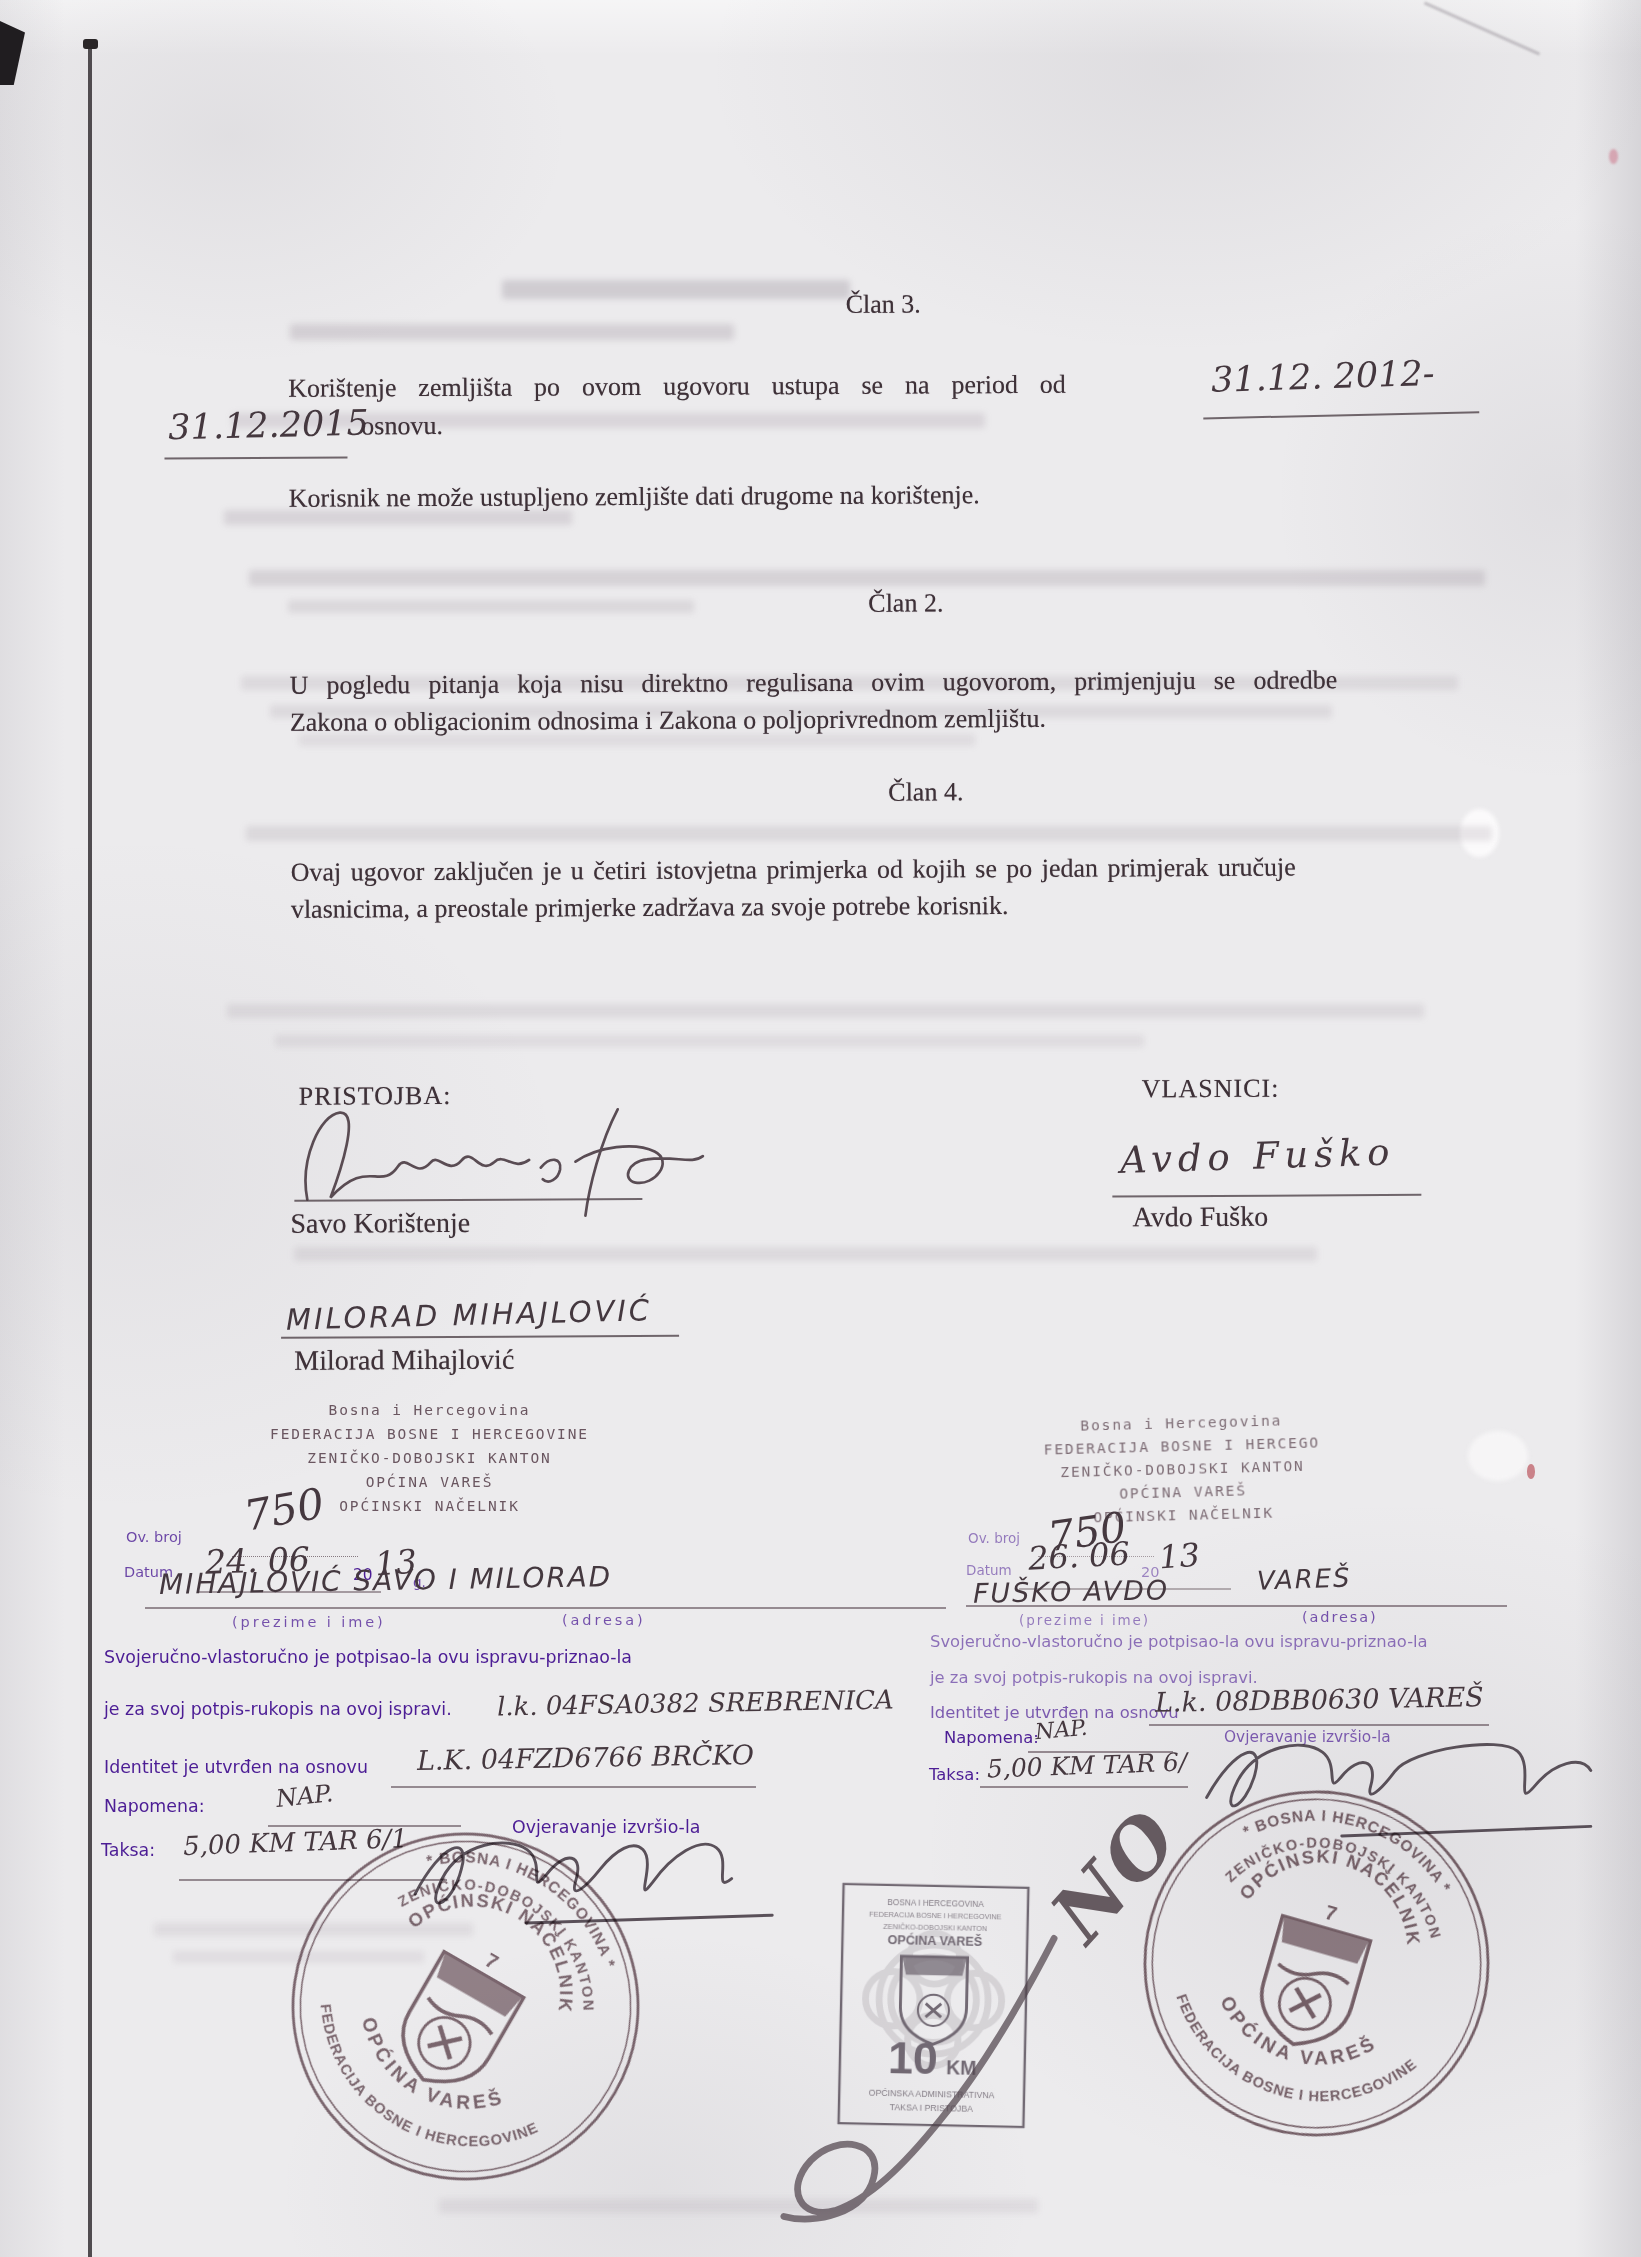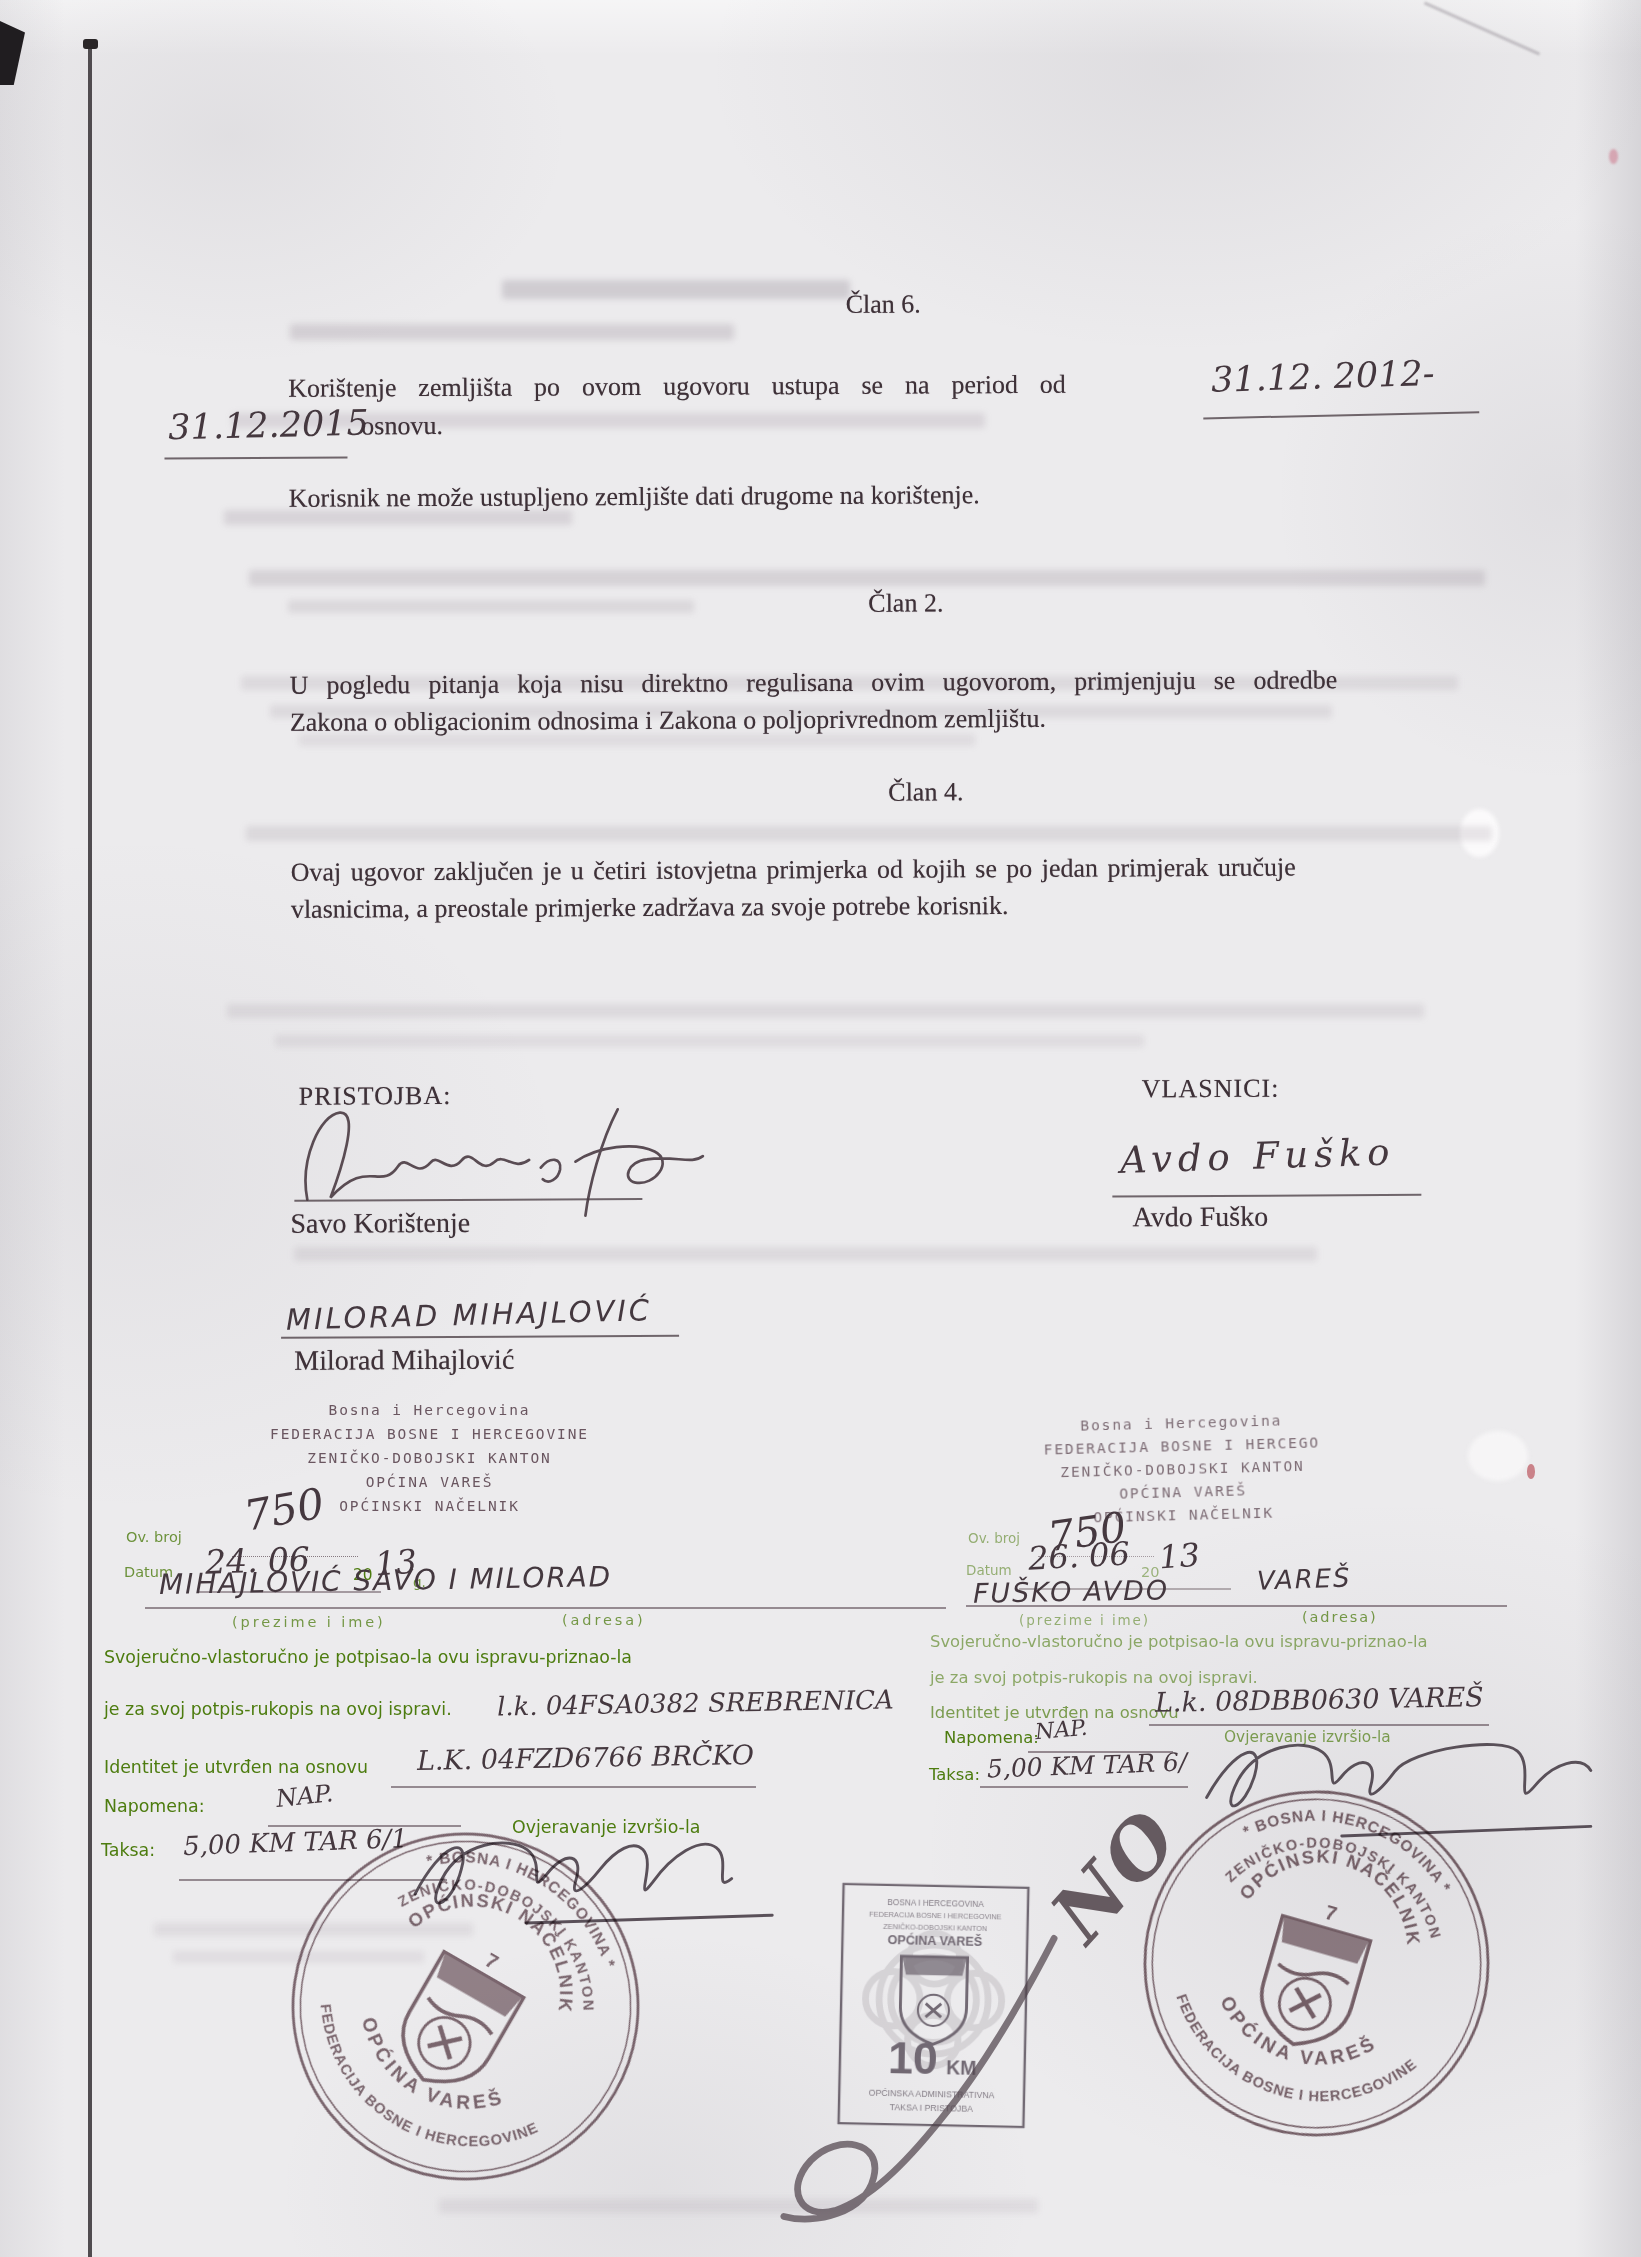--- a/index.html
+++ b/index.html
@@ -13,21 +13,21 @@
     radial-gradient(618px 483px at 8% 52%, rgba(120,115,128,.08), transparent 70%),
     radial-gradient(676px 502px at 85% 82%, rgba(115,110,122,.10), transparent 70%),
     radial-gradient(541px 367px at 40% 97%, rgba(115,110,122,.09), transparent 70%),
     linear-gradient(to right, rgba(110,105,118,.10), transparent 4%, transparent 96%, rgba(100,95,108,.16)),
     linear-gradient(to bottom, rgba(255,255,255,.5), transparent 2.5%);}
   .t{position:absolute;white-space:nowrap;}
   .body-line{font-size:26px;color:#3e3138;text-shadow:0 0 0.7px rgba(62,49,56,.55);}
   .hw{position:absolute;white-space:nowrap;font-family:"DejaVu Serif",serif;font-style:italic;color:#45383f;}
   .hp{position:absolute;white-space:nowrap;font-family:"DejaVu Sans",sans-serif;color:#44383f;}
   .stampline{font-family:"DejaVu Sans Mono",monospace;color:#6a5660;filter:blur(0.4px);}
-  .formlabel{position:absolute;white-space:nowrap;font-family:"DejaVu Sans",sans-serif;color:#4d7c0f;filter:blur(0.3px);}
+  .formlabel{position:absolute;white-space:nowrap;font-family:"DejaVu Sans",sans-serif;color:#4c1d95;filter:blur(0.3px);}
   .rule{position:absolute;height:1.9px;background:#5c4a53;opacity:.75;}
   .dotrule{position:absolute;height:0;border-bottom:1.9px dotted #5c4a53;opacity:.7;}
   .bleed{position:absolute;pointer-events:none;filter:blur(3.3px);}
   .bleed .bar{background:rgba(128,116,130,.32);border-radius:2.9px;}
   .mark{position:absolute;pointer-events:none;}
   svg{position:absolute;overflow:visible;}
   .sealsvg{mix-blend-mode:multiply;}
 </style>
 </head>
 <body>
@@ -78,21 +78,21 @@
   <div class="bleed" style="left:154px;top:1923px;width:319px;">
     <div class="bar" style="height:12.6px;opacity:.4;"></div>
     <div class="bar" style="height:11.6px;opacity:.35;margin:15.4px 0 0 19.3px;width:251px;"></div>
     </div>
   <div class="bleed" style="left:439px;top:2199px;width:599px;">
     <div class="bar" style="height:13.5px;opacity:.4;"></div>
     </div>
 
   <div style="position:absolute;inset:0;transform:rotate(-0.3deg);">
 
-    <span class="t body-line" style="left:850px;top:290px;">Član 6.</span>
+    <span class="t body-line" style="left:850px;top:290px;">Član 3.</span>
 
     <span class="t body-line" style="left:292px;top:371px;word-spacing:15.4px;">Korištenje zemljišta po ovom ugovoru ustupa se na period od</span>
     <span class="hw" style="left:1215px;top:359px;font-size:35px;transform:rotate(-1.5deg);">31.12. 2012-</span>
     <div class="rule" style="left:1207px;top:417px;width:276px;transform:rotate(-1deg);background:#45383f;"></div>
 
     <span class="hw" style="left:172px;top:402px;font-size:35px;transform:rotate(-1deg);">31.12.2015</span>
     <div class="rule" style="left:168px;top:454px;width:183px;background:#45383f;"></div>
     <span class="t body-line" style="left:365px;top:409px;">osnovu.</span>
 
     <span class="t body-line" style="left:292px;top:481px;">Korisnik ne može ustupljeno zemljište dati drugome na korištenje.</span>

